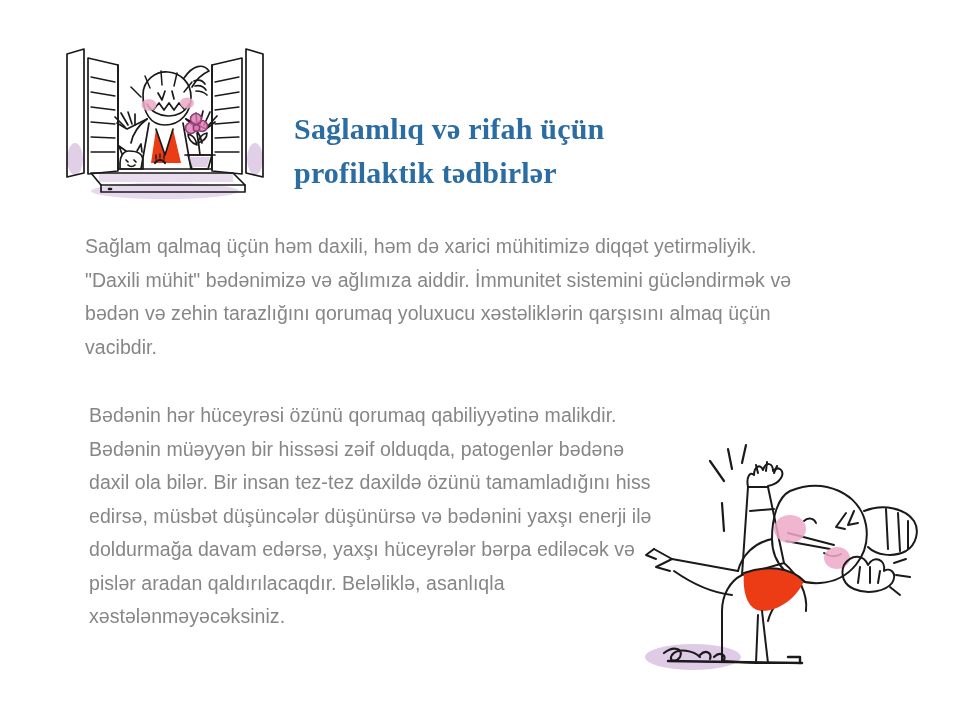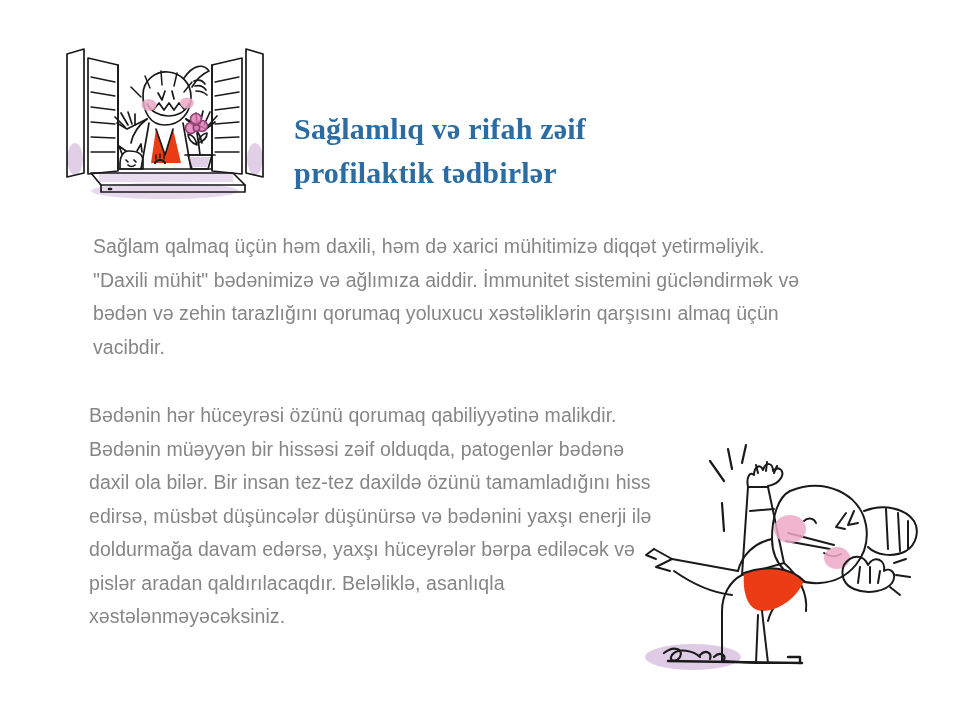--- a/index.html
+++ b/index.html
@@ -39,21 +39,20 @@
     color: #868686;
     font-size: 19.5px;
     line-height: 33.5px;
     letter-spacing: 0.05px;
     white-space: pre-line;
   }
   #para-1 {
     left: 85px;
     top: 230px;
     width: 730px;
-    margin-left: 8px;
   }
   #para-2 {
     left: 89px;
     top: 364px;
     width: 570px;
     margin-top: 35px;
   }
 
   
   .illus {
@@ -180,21 +179,21 @@
           <circle cx="141.5" cy="95" r="3.2" fill="#e07ab4" fill-opacity="0.95"></circle>
         </g>
 
         <path d="M36 140 L178 140 L190 152 L46 152 Z"></path>
         <path d="M46 152 L46 159 L190 159 L190 152"></path>
         <path d="M54 156 L56 156" stroke-width="2.6"></path>
       </g>
     </svg>
   </div>
 
-  <div id="slide-title">Sağlamlıq və rifah zəif
+  <div id="slide-title">Sağlamlıq və rifah üçün
 profilaktik tədbirlər</div>
 
   <div class="body-para" id="para-1">Sağlam qalmaq üçün həm daxili, həm də xarici mühitimizə diqqət yetirməliyik. "Daxili mühit" bədənimizə və ağlımıza aiddir. İmmunitet sistemini gücləndirmək və bədən və zehin tarazlığını qorumaq yoluxucu xəstəliklərin qarşısını almaq üçün vacibdir.</div>
   <div class="body-para" id="para-2">Bədənin hər hüceyrəsi özünü qorumaq qabiliyyətinə malikdir. Bədənin müəyyən bir hissəsi zəif olduqda, patogenlər bədənə daxil ola bilər. Bir insan tez-tez daxildə özünü tamamladığını hiss edirsə, müsbət düşüncələr düşünürsə və bədənini yaxşı enerji ilə doldurmağa davam edərsə, yaxşı hüceyrələr bərpa ediləcək və pislər aradan qaldırılacaqdır. Beləliklə, asanlıqla xəstələnməyəcəksiniz.</div>
 
   <div class="illus" id="illus-sneeze">
     <svg viewBox="0 0 300 260" xmlns="http://www.w3.org/2000/svg">
       <g fill="none" stroke="#1a1a1a" stroke-width="2" stroke-linecap="round" stroke-linejoin="round">
 
         <g stroke="none">

